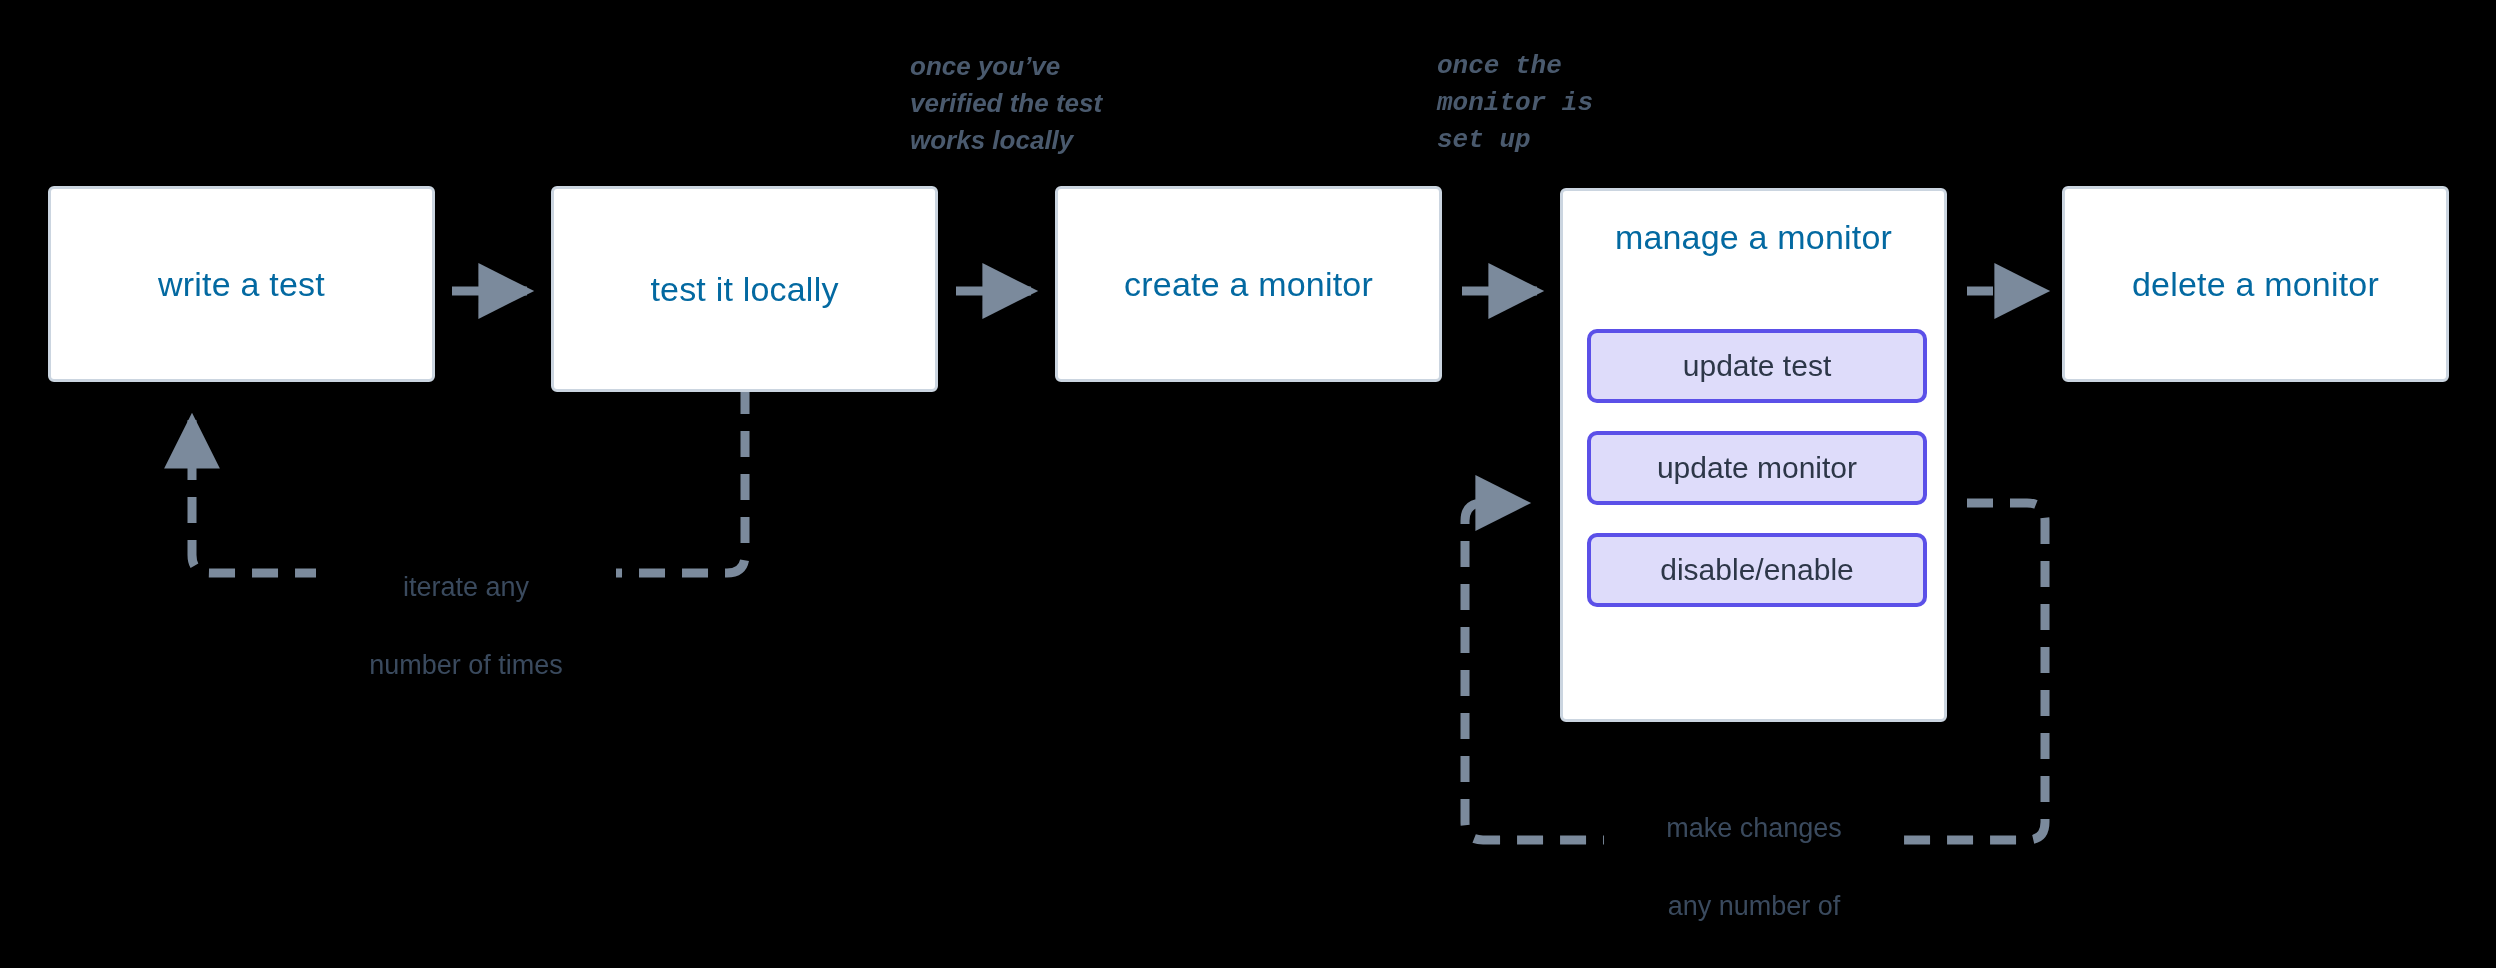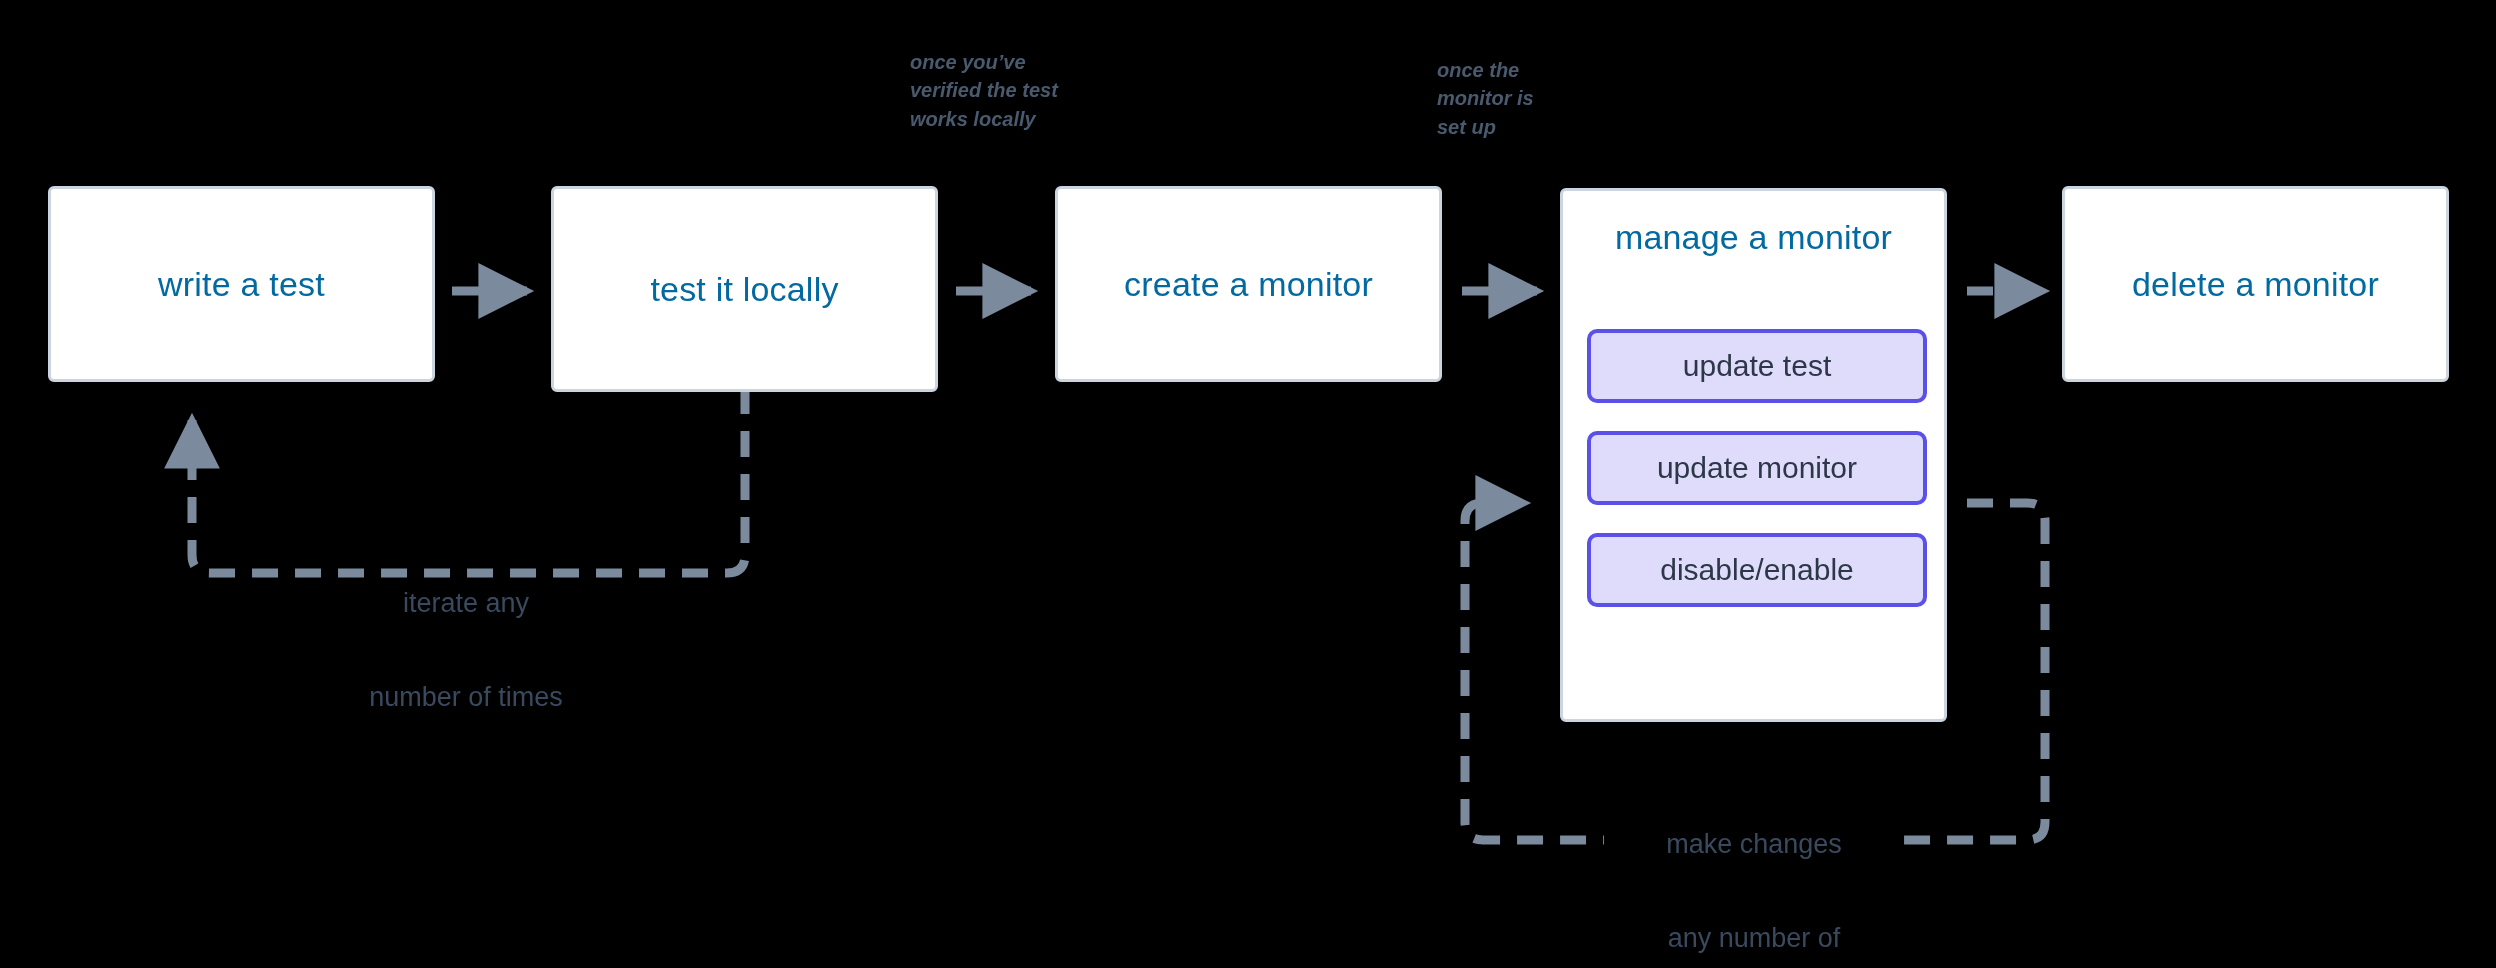--- a/index.html
+++ b/index.html
@@ -75,39 +75,38 @@
   }
   .sub-label {
     color: #2D3748;
     font-size: 30px;
     line-height: 1.2;
     white-space: nowrap;
   }
   .note {
     position: absolute;
     color: #4A5A6E;
-    font-size: 20px;
+    font-size: 26px;
     font-style: italic;
     font-weight: 600;
     line-height: 1.42;
     white-space: pre-line;
   }
   .edge-label {
     position: absolute;
     color: #3A4A5E;
     font-size: 27px;
     line-height: 1.45;
     text-align: center;
     white-space: pre-line;
   }
   .edge-label .lbl-line {
     display: block;
     background: #000000;
     padding: 0 6px;
-    margin-top: 16px;
   }
 </style>
 </head>
 <body>
 
 <div id="stage">
 
   <svg class="layer" viewBox="0 0 2496 968">
     <defs>
       <marker id="ah" markerWidth="7" markerHeight="7" refX="5.4" refY="3.5" orient="auto" markerUnits="strokeWidth">
@@ -169,21 +168,21 @@
   </div>
 
   <div class="node" id="node-delete" style="left:2062px; top:186px; width:387px; height:196px;">
     <span class="node-label">delete a monitor</span>
   </div>
 
   <div class="note" style="left:910px; top:48px;">once you’ve
 verified the test
 works locally</div>
 
-  <div class="note" style="left:1437px; top:56px;">once the
+  <div class="note" style="left:1437px; top:48px;font-family:Liberation Mono, monospace;">once the
 monitor is
 set up</div>
 
   <div class="edge-label" style="left:316px; top:529px; width:300px;">
     <span class="lbl-line">iterate any</span>
     <span class="lbl-line">number of times</span>
   </div>
 
   <div class="edge-label" style="left:1604px; top:770px; width:300px;">
     <span class="lbl-line">make changes</span>

